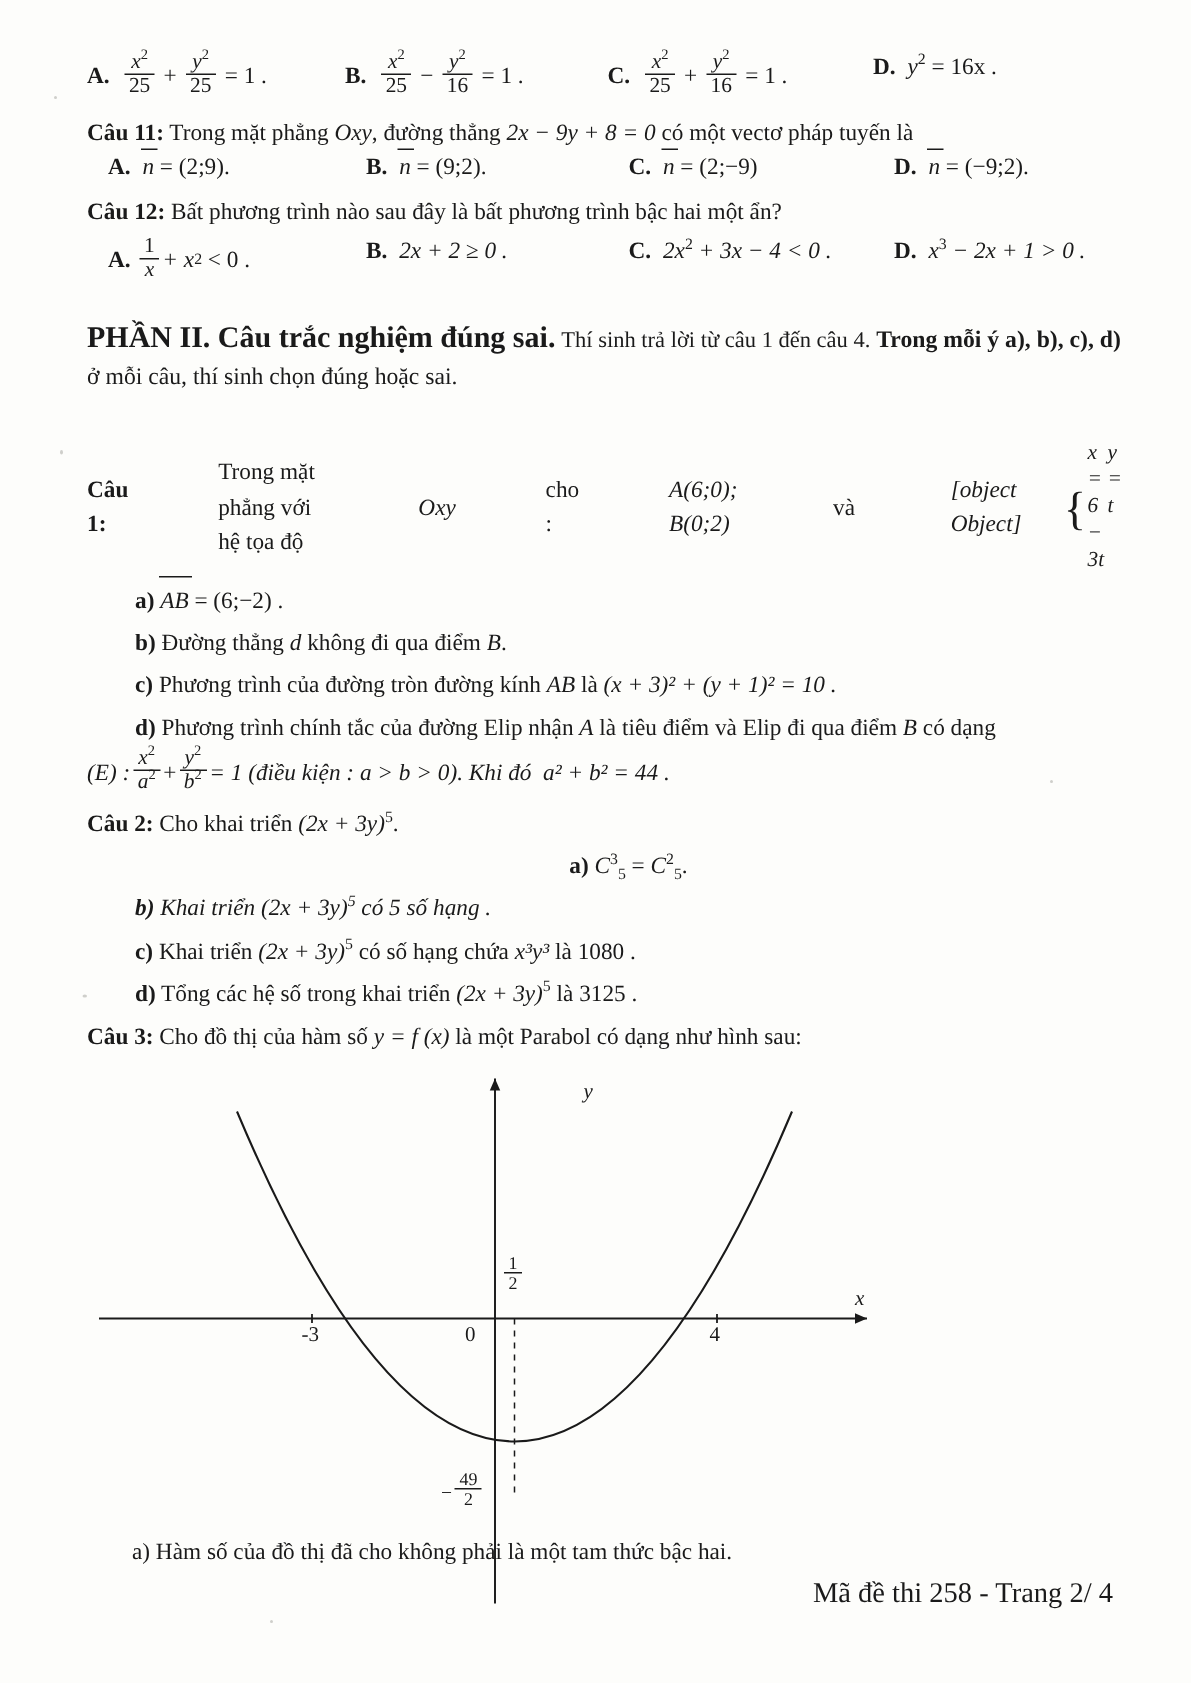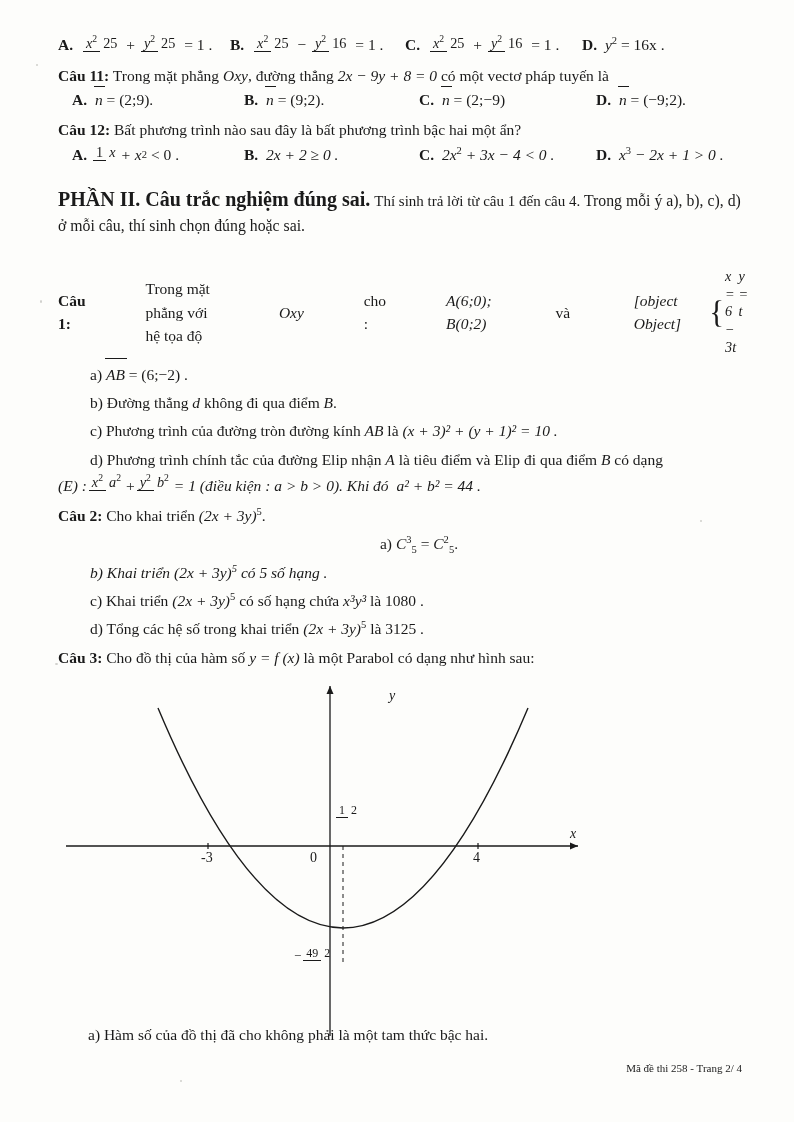--- a/index.html
+++ b/index.html
@@ -34,26 +34,26 @@
   }
   .q {
     font-size: 15.5px;
     line-height: 1.5;
     margin-top: 8px;
   }
   .qlabel {
     font-weight: bold;
   }
   .it { font-style: italic; }
-  .bd { font-weight: normal; }
+  .bd { font-weight: bold; }
 
   
   .frac {
     display: inline-flex;
-    flex-direction: row;
+    flex-direction: column;
     vertical-align: middle;
     text-align: center;
     font-size: 0.92em;
     line-height: 1.06;
     margin: 0 2px;
     position: relative;
     top: -0.15em;
   }
   .frac .num { padding: 0 3px; border-bottom: 1.1px solid #1a1a1a; }
   .frac .den { padding: 0 3px; }
@@ -113,21 +113,21 @@
     margin-top: 6px;
     height: 372px;
     width: 690px;
   }
   .chart-svg { position: absolute; left: 0; top: 0; }
 
   .footer {
     position: absolute;
     right: 52px;
     bottom: 48px;
-    font-size: 11px;
+    font-size: 19px;
   }
   .bottomline {
     position: absolute;
     left: 88px;
     bottom: 78px;
     font-size: 15.5px;
   }
   .speck {
     position: absolute;
     background: #cfcfcb;

